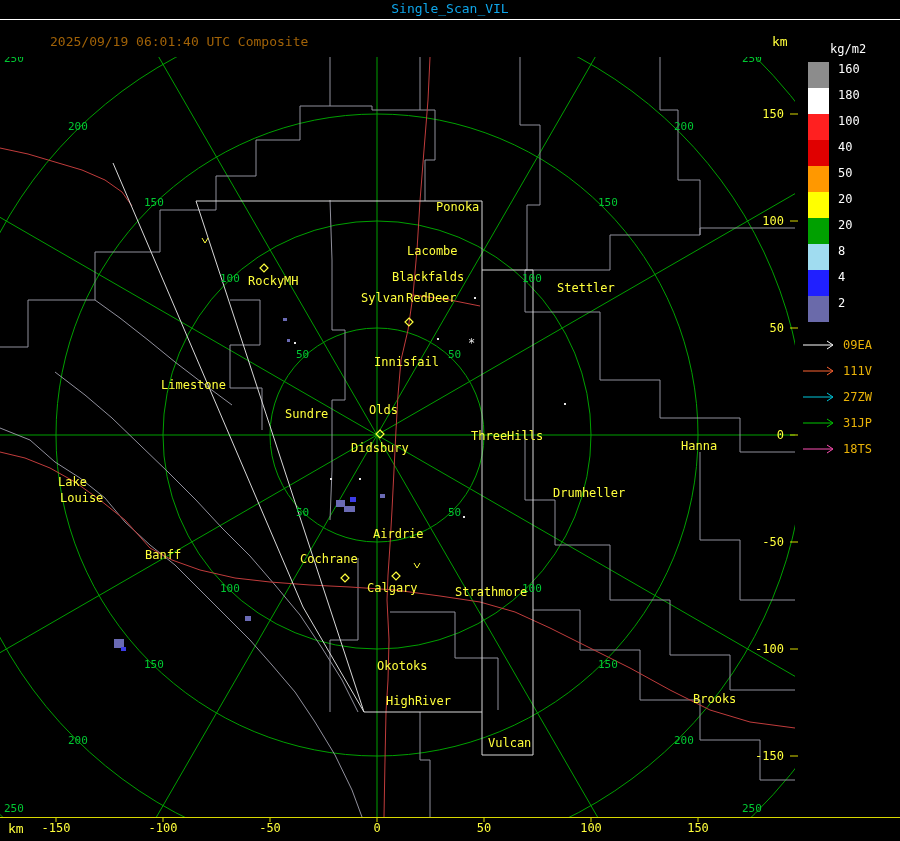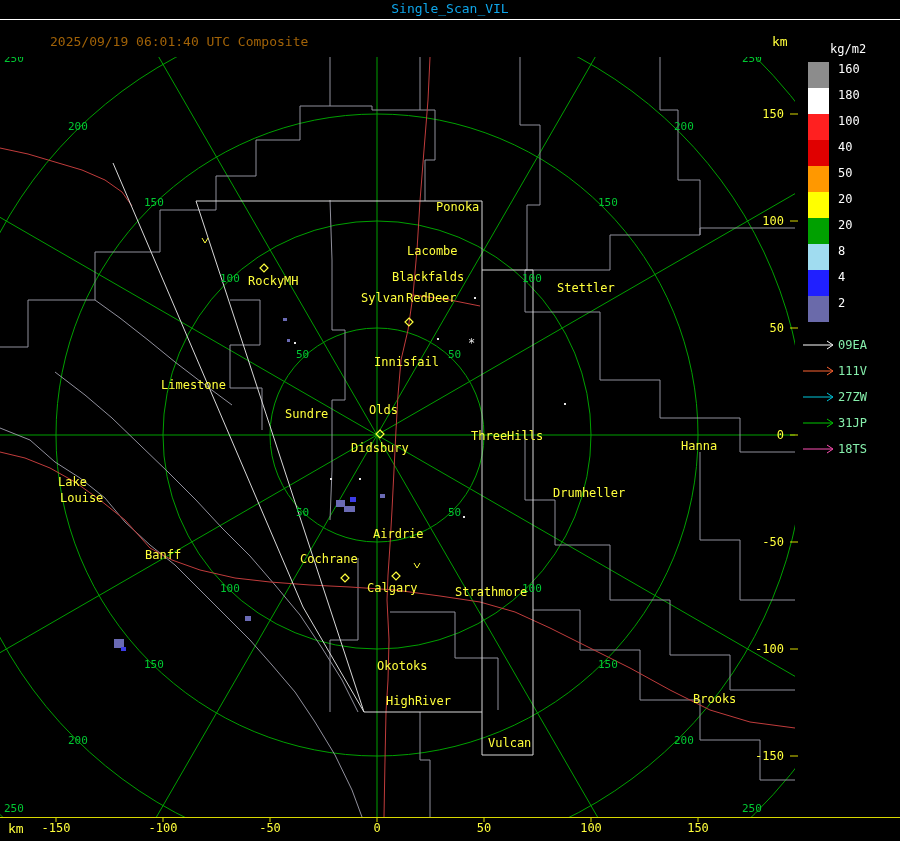--- a/index.html
+++ b/index.html
@@ -12,21 +12,21 @@
   #km-top{left:772px;top:34px;color:#ffff3c;font-size:13px;}
   #km-bottom{left:8px;top:821px;color:#ffff3c;font-size:13px;}
   #bottom-line{position:absolute;left:0;top:817px;width:900px;height:1px;background:#d8d800;z-index:2;}
   #legend{left:800px;top:42px;width:100px;}
   #legend-unit{color:#ffffff;font-size:12px;margin:0 8px 6px 30px;}
   .scale-row{display:flex;align-items:flex-start;height:26px;}
   .swatch{width:21px;height:26px;margin-left:8px;flex:none;}
   .scale-label{color:#ffffff;font-size:12px;margin-left:9px;}
   #legend-markers{margin-top:10px;}
   .marker-row{display:flex;align-items:center;height:26px;}
-  .marker-label{color:#86efac;font-size:12px;}
+  .marker-label{color:#eab308;font-size:12px;margin-left:5px;}
   #scene{position:absolute;left:0;top:0;z-index:1;}
   text{font-family:"DejaVu Sans Mono", monospace;}
 </style>
 </head>
 <body>
 <div id="app">
 
 <svg id="scene" width="900" height="841">
       <defs>
         <clipPath id="plotclip">

